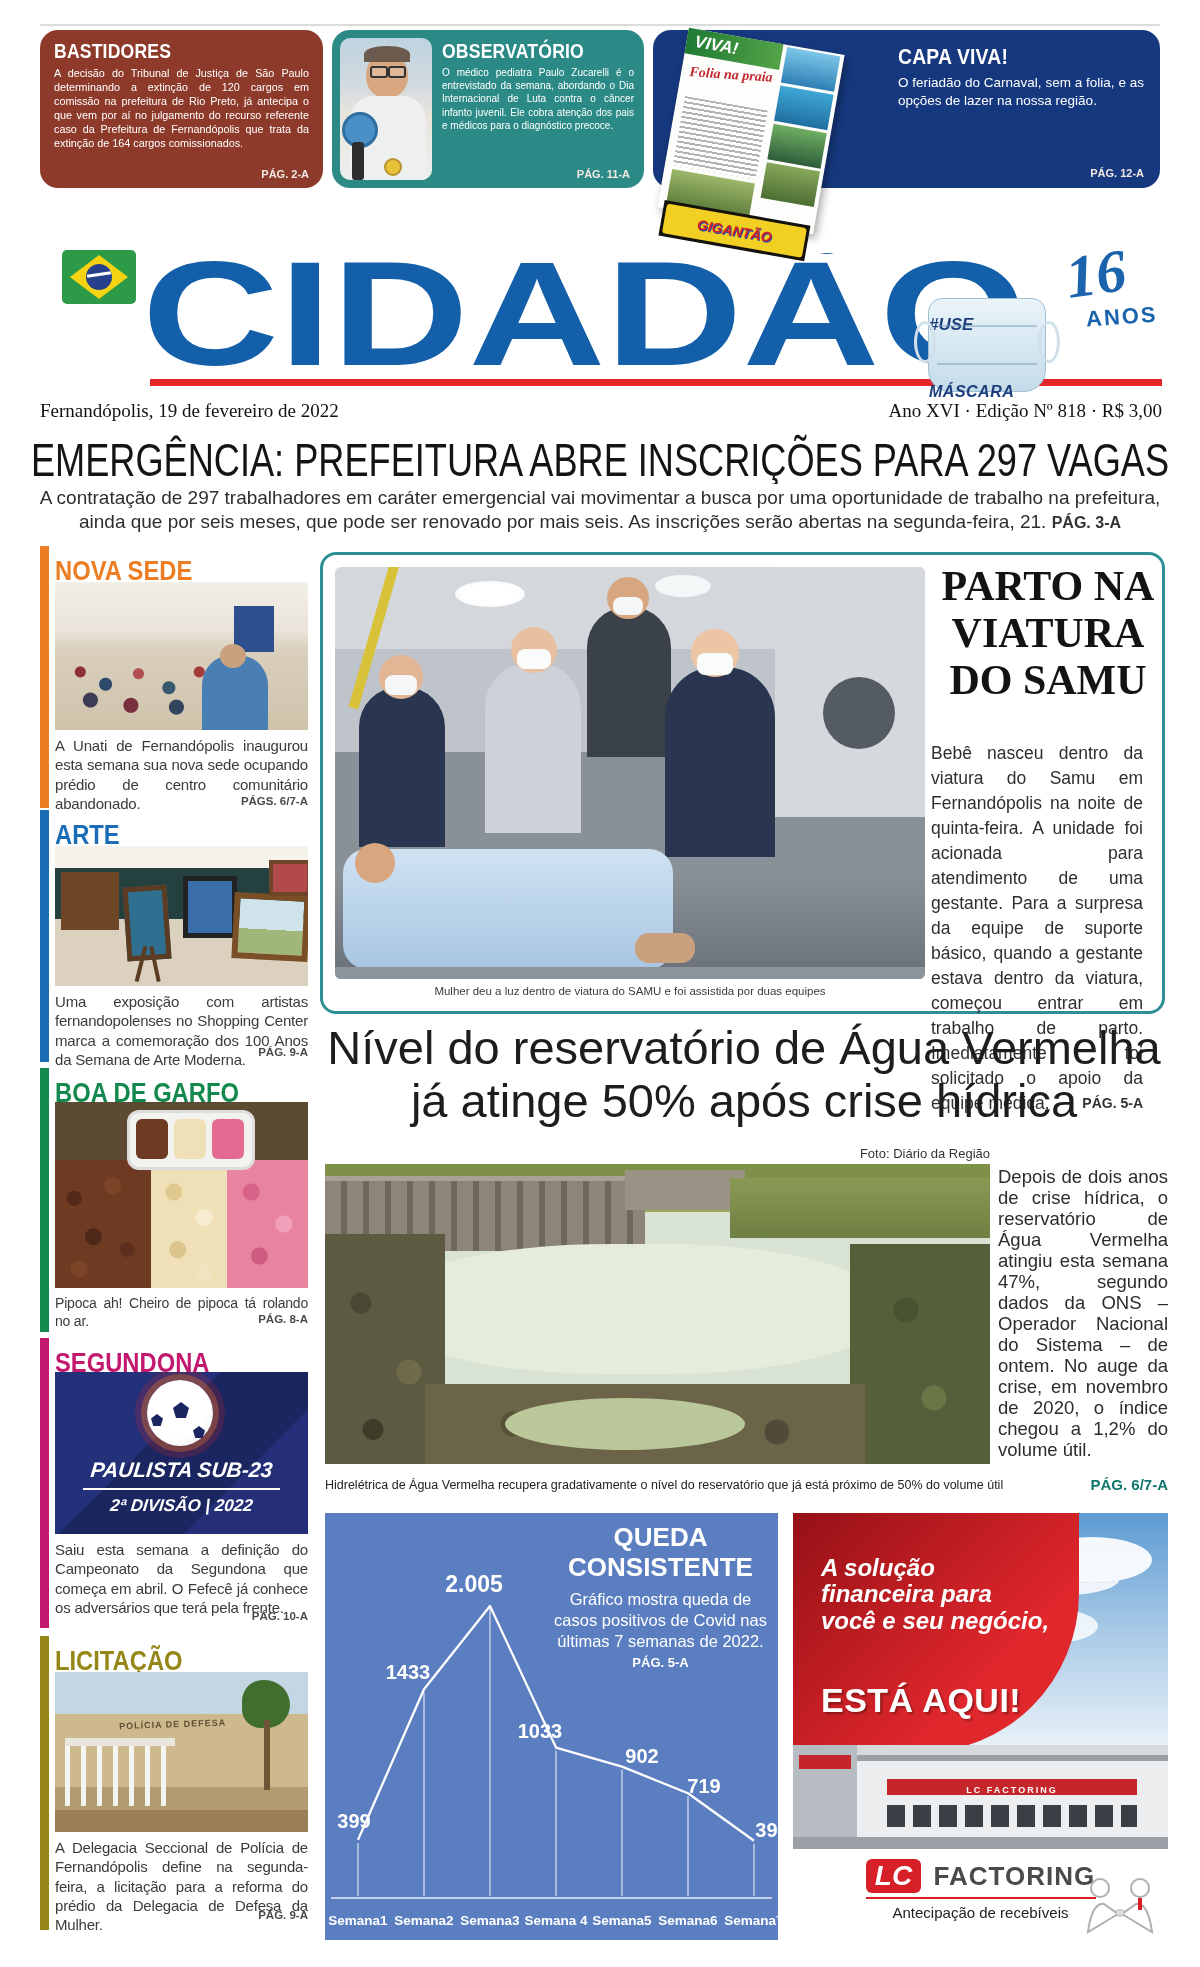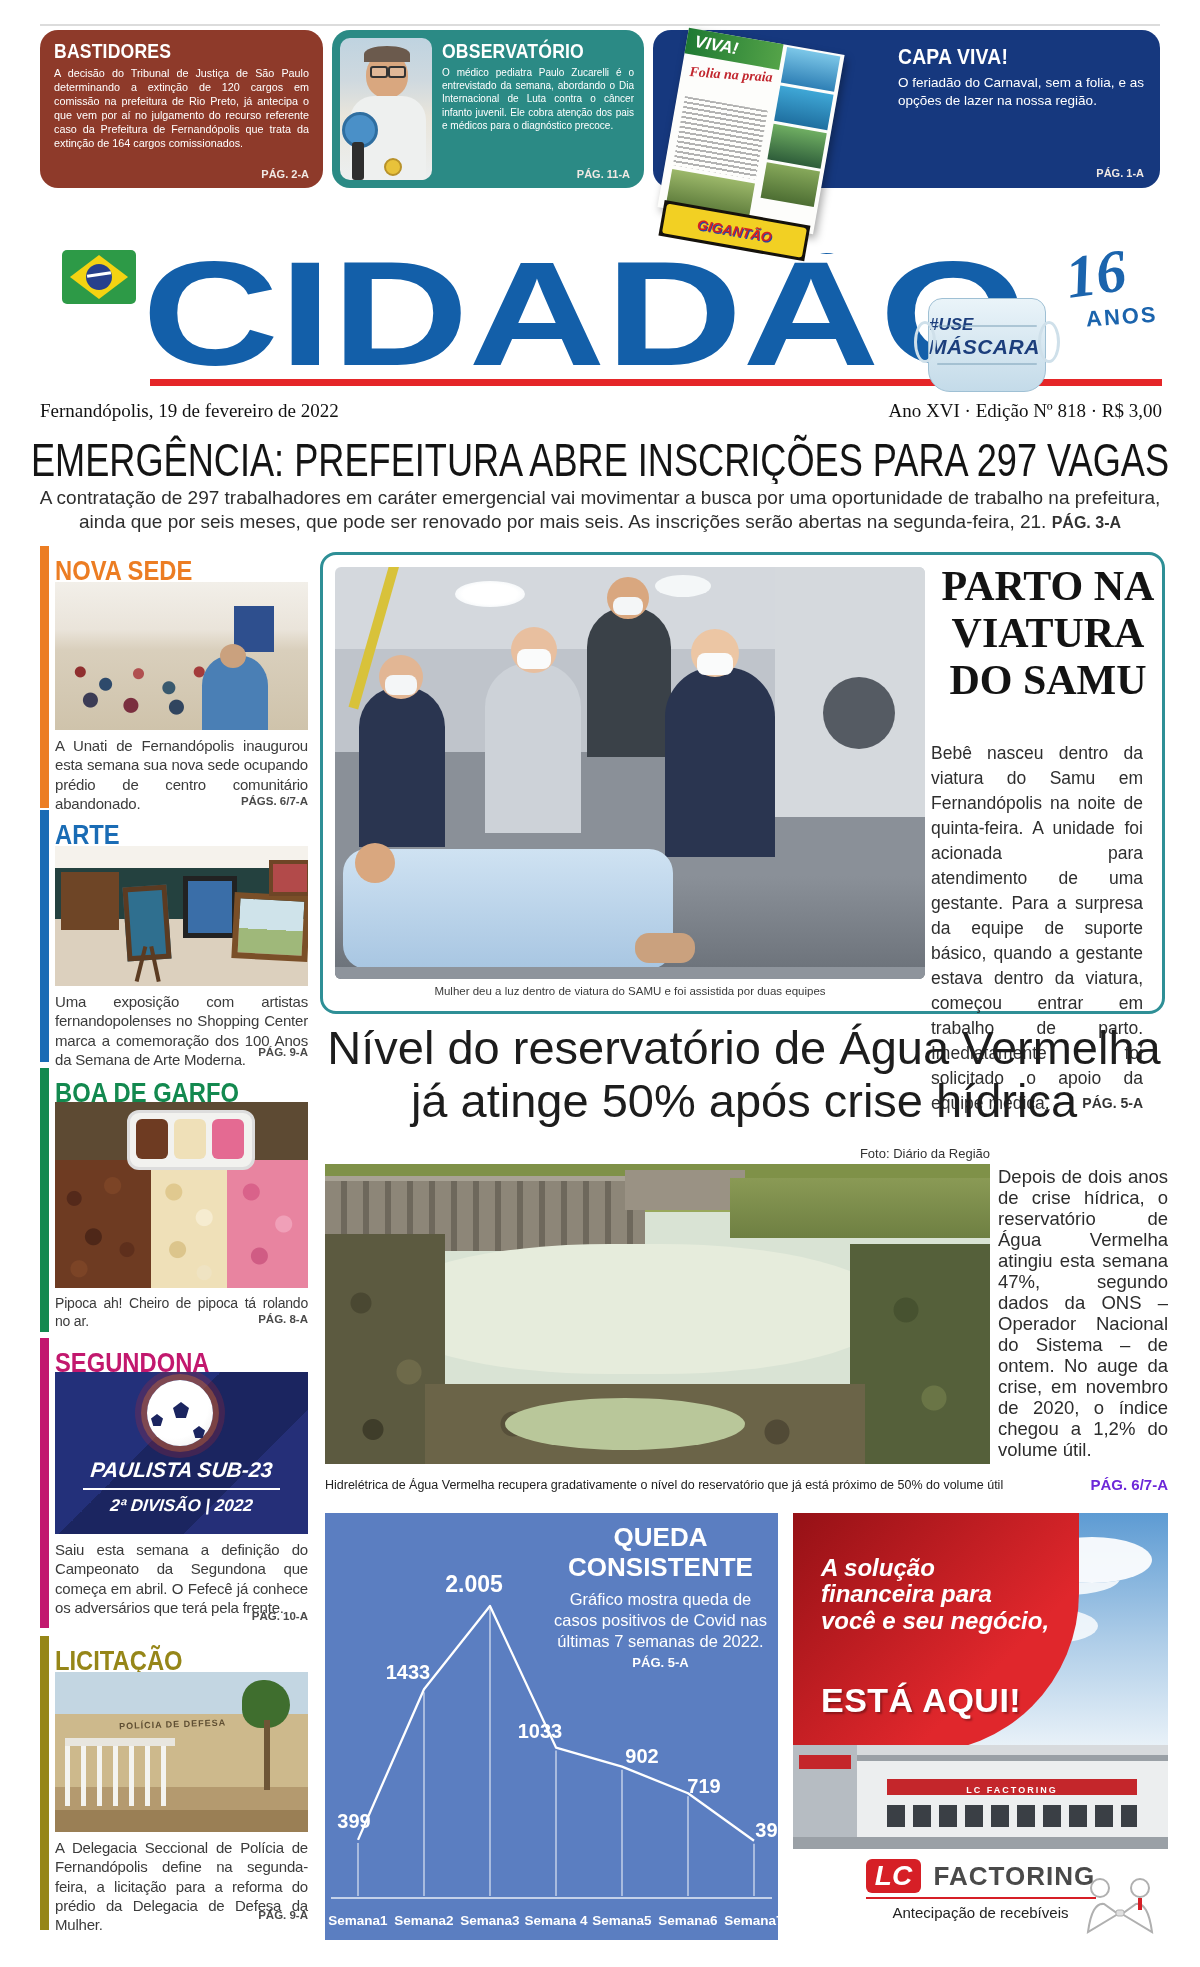--- a/index.html
+++ b/index.html
@@ -48,21 +48,21 @@
       <div class="boxbody" style="font-size:10px;line-height:1.32;margin-top:3px;">O médico pediatra Paulo Zucarelli é o entrevistado da semana, abordando o Dia Internacional de Luta contra o câncer infanto juvenil. Ele cobra atenção dos pais e médicos para o diagnóstico precoce.</div>
     </div>
     <div class="pagref abs" style="right:14px;bottom:8px;">PÁG. 11-A</div>
   </div>
 
   <div class="abs" style="left:653px;top:30px;width:507px;height:158px;background:#16387e;border-radius:18px;box-sizing:border-box;">
     <div class="abs" style="left:245px;top:14px;width:246px;">
       <div class="boxtitle" style="font-size:22px;"><span class="cond">CAPA VIVA!</span></div>
       <div class="boxbody" style="font-size:13.5px;line-height:1.32;margin-top:4px;">O feriadão do Carnaval, sem a folia, e as opções de lazer na nossa região.</div>
     </div>
-    <div class="pagref abs" style="right:16px;bottom:9px;">PÁG. 1-A</div>
+    <div class="pagref abs" style="right:16px;bottom:9px;">PÁG. 12-A</div>
   </div>
 
   <div class="abs" style="left:672px;top:40px;width:158px;height:182px;background:#fdfdfb;transform:rotate(10deg);box-shadow:3px 4px 8px rgba(0,0,0,.35);z-index:5;">
     <div class="abs" style="left:0;top:0;width:96px;height:26px;background:linear-gradient(90deg,#1f7a33,#54a348);">
       <span style="color:#fff;font-weight:bold;font-style:italic;font-size:17px;padding-left:8px;line-height:26px;">VIVA!</span>
     </div>
     <div class="abs serif" style="left:8px;top:32px;width:88px;font-style:italic;font-weight:bold;font-size:14px;color:#c2262e;transform:rotate(-6deg);line-height:1.05;">Folia na praia</div>
     <div class="abs" style="left:8px;top:68px;width:84px;height:70px;background:repeating-linear-gradient(180deg,#9a9a9a 0 2px,transparent 2px 5px);opacity:.75;"></div>
     <div class="abs" style="right:4px;top:2px;width:54px;height:36px;background:linear-gradient(180deg,#7cc7e8,#2e7fb5);"></div>
     <div class="abs" style="right:4px;top:41px;width:54px;height:36px;background:linear-gradient(180deg,#3fa7d6,#1f6fa0);"></div>
@@ -88,21 +88,21 @@
 
   <div class="abs" style="left:150px;top:379px;width:1012px;height:7px;background:#e52628;z-index:2;"></div>
 
   <div class="abs" style="left:928px;top:298px;width:116px;height:92px;background:linear-gradient(180deg,#eaf4f9,#c4dbe9);border:1px solid #9fc0d4;border-radius:14px 14px 22px 22px;z-index:4;">
     <div class="maskloop" style="left:-15px;"></div>
     <div class="maskloop" style="right:-15px;"></div>
     <div class="abs" style="left:8px;top:26px;width:100px;height:2px;background:rgba(110,150,175,.45);border-radius:2px;"></div>
     <div class="abs" style="left:8px;top:64px;width:100px;height:2px;background:rgba(110,150,175,.45);border-radius:2px;"></div>
     <div style="text-align:left;margin-top:16px;color:#1c3e7c;font-weight:bold;">
       <div style="font-size:17px;font-style:italic;">#USE</div>
-      <div style="font-size:21px;font-style:italic;letter-spacing:.5px;">MÁSCARA</div>
+      <div style="font-size:16px;font-style:italic;letter-spacing:.5px;margin-top:48px;">MÁSCARA</div>
     </div>
   </div>
 
   <div class="abs serif" style="left:1066px;top:240px;font-style:italic;font-weight:bold;font-size:60px;color:#1b64ad;transform:rotate(-8deg);z-index:3;">16</div>
   <div class="abs" style="left:1086px;top:304px;font-weight:bold;font-size:22px;color:#1b64ad;letter-spacing:2px;transform:rotate(-4deg);">ANOS</div>
 
   <div class="abs serif" style="left:40px;top:400px;font-size:19px;color:#111;">Fernandópolis, 19 de fevereiro de 2022</div>
   <div class="abs serif" style="left:700px;top:400px;width:462px;text-align:right;font-size:19px;color:#111;">Ano XVI · Edição Nº 818 · R$ 3,00</div>
 
   <svg class="abs" style="left:28px;top:432px;" width="1146" height="52">
@@ -241,21 +241,21 @@
     <div class="abs" style="left:300px;top:6px;width:120px;height:40px;background:#9a9284;"></div>
     <div class="abs" style="right:0;top:14px;width:260px;height:60px;background:linear-gradient(180deg,#8a9a55,#6e7f42);"></div>
     <div class="abs" style="left:60px;top:80px;width:500px;height:130px;border-radius:45%;background:#e6ecdc;"></div>
     <div class="abs" style="left:0;top:70px;width:120px;height:230px;background:#5c5a40;background-image:radial-gradient(circle at 30% 30%,#4a4832 0 10px,transparent 11px),radial-gradient(circle at 70% 60%,#6e6a4a 0 12px,transparent 13px),radial-gradient(circle at 40% 85%,#3f3d2a 0 10px,transparent 11px);"></div>
     <div class="abs" style="right:0;top:80px;width:140px;height:220px;background:#55603a;background-image:radial-gradient(circle at 40% 30%,#475230 0 12px,transparent 13px),radial-gradient(circle at 60% 70%,#6a7546 0 12px,transparent 13px);"></div>
     <div class="abs" style="left:100px;bottom:0;width:440px;height:80px;background:#6b6448;background-image:radial-gradient(circle at 20% 50%,#57503a 0 12px,transparent 13px),radial-gradient(circle at 50% 40%,#7c7452 0 14px,transparent 15px),radial-gradient(circle at 80% 60%,#514a36 0 12px,transparent 13px);"></div>
     <div class="abs" style="left:180px;bottom:14px;width:240px;height:52px;border-radius:50%;background:#b9c79a;"></div>
   </div>
 
   <div class="abs" style="left:325px;top:1478px;width:712px;font-size:12.5px;color:#222;white-space:nowrap;overflow:hidden;">Hidrelétrica de Água Vermelha recupera gradativamente o nível do reservatório que já está próximo de 50% do volume útil</div>
-  <div class="abs" style="left:1040px;top:1476px;width:128px;text-align:right;font-weight:bold;font-size:15px;color:#6d28d9;">PÁG. 6/7-A</div>
+  <div class="abs" style="left:1040px;top:1476px;width:128px;text-align:right;font-weight:bold;font-size:15px;color:#0f766e;">PÁG. 6/7-A</div>
 
   <div class="abs" style="left:998px;top:1166px;width:170px;font-size:18.5px;line-height:21px;text-align:justify;color:#2c2c2c;">Depois de dois anos de crise hídrica, o reservatório de Água Vermelha atingiu esta semana 47%, segundo dados da ONS – Operador Nacional do Sistema – de ontem. No auge da crise, em novembro de 2020, o índice chegou a 1,2% do volume útil.</div>
 
   <div class="abs" style="left:325px;top:1513px;width:453px;height:427px;background:#5b7ec1;">
     <svg id="covid-chart" width="453" height="427" viewBox="0 0 453 427">
         <line x1="6" x2="447" y1="385" y2="385" stroke="#d7e0f0" stroke-width="2" opacity="0.85"></line>
         <polyline points="33,326.8912718204489 99,176.30374064837903 165,93 231,234.5581047381546 297,253.6364089775561 363,280.28778054862846 429,327.7650872817955" fill="none" stroke="#ffffff" stroke-width="2.3" stroke-linejoin="round"></polyline>
         <line x1="33" x2="33" y1="329.8912718204489" y2="383" stroke="rgba(255,255,255,.8)" stroke-width="1.2"></line>
         <text x="29" y="314.8912718204489" text-anchor="middle" fill="#fff" font-weight="bold" font-size="20">399</text>
         <text x="33" y="412" text-anchor="middle" fill="#fff" font-weight="bold" font-size="13.5">Semana1</text>

